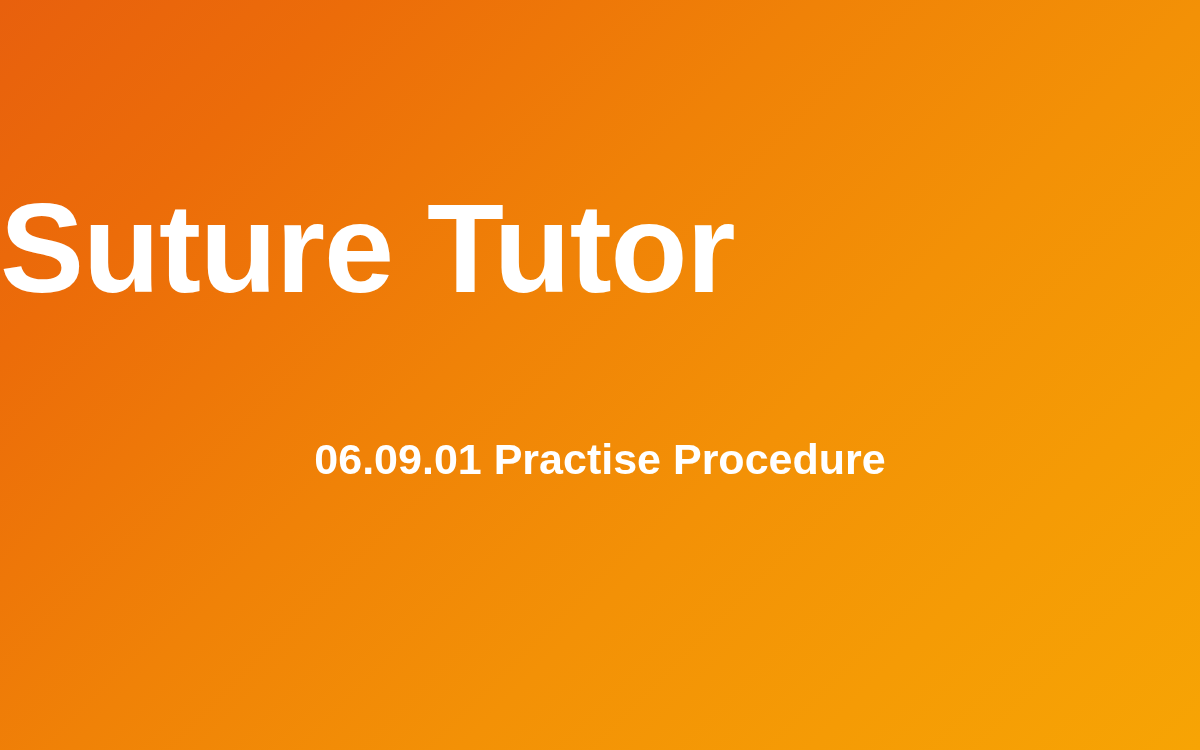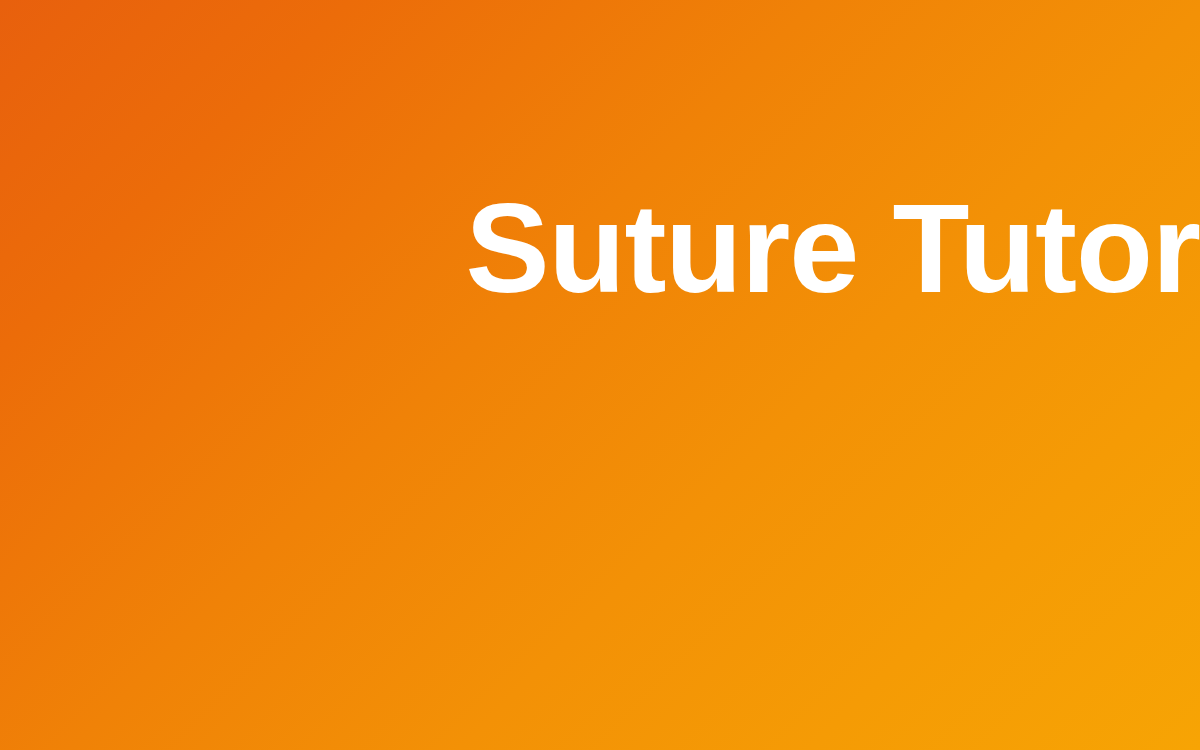--- a/index.html
+++ b/index.html
@@ -33,21 +33,21 @@
                 #f59b05 80%,
                 #f7a404 100%);
   }
 
   
   .title-block {
     position: absolute;
     left: 0;
     right: 0;
     top: 186px;
-    text-align: right;
+    text-align: left;
   }
 
   .slide-title {
     margin: 0;
     color: #ffffff;
     font-family: "Liberation Sans", sans-serif;
     font-weight: bold;
     font-size: 126px;
     line-height: 1.0;
     letter-spacing: -1px;
@@ -76,14 +76,17 @@
 </style>
 </head>
 <body>
 
 <div class="slide">
 
   <div class="title-block">
     <h1 class="slide-title">Suture Tutor</h1>
   </div>
 
+  <div class="subtitle-block">
+    <h2 class="slide-subtitle">06.09.01 Practise Procedure</h2>
+  </div>
 
 </div>
 
 </body></html>

